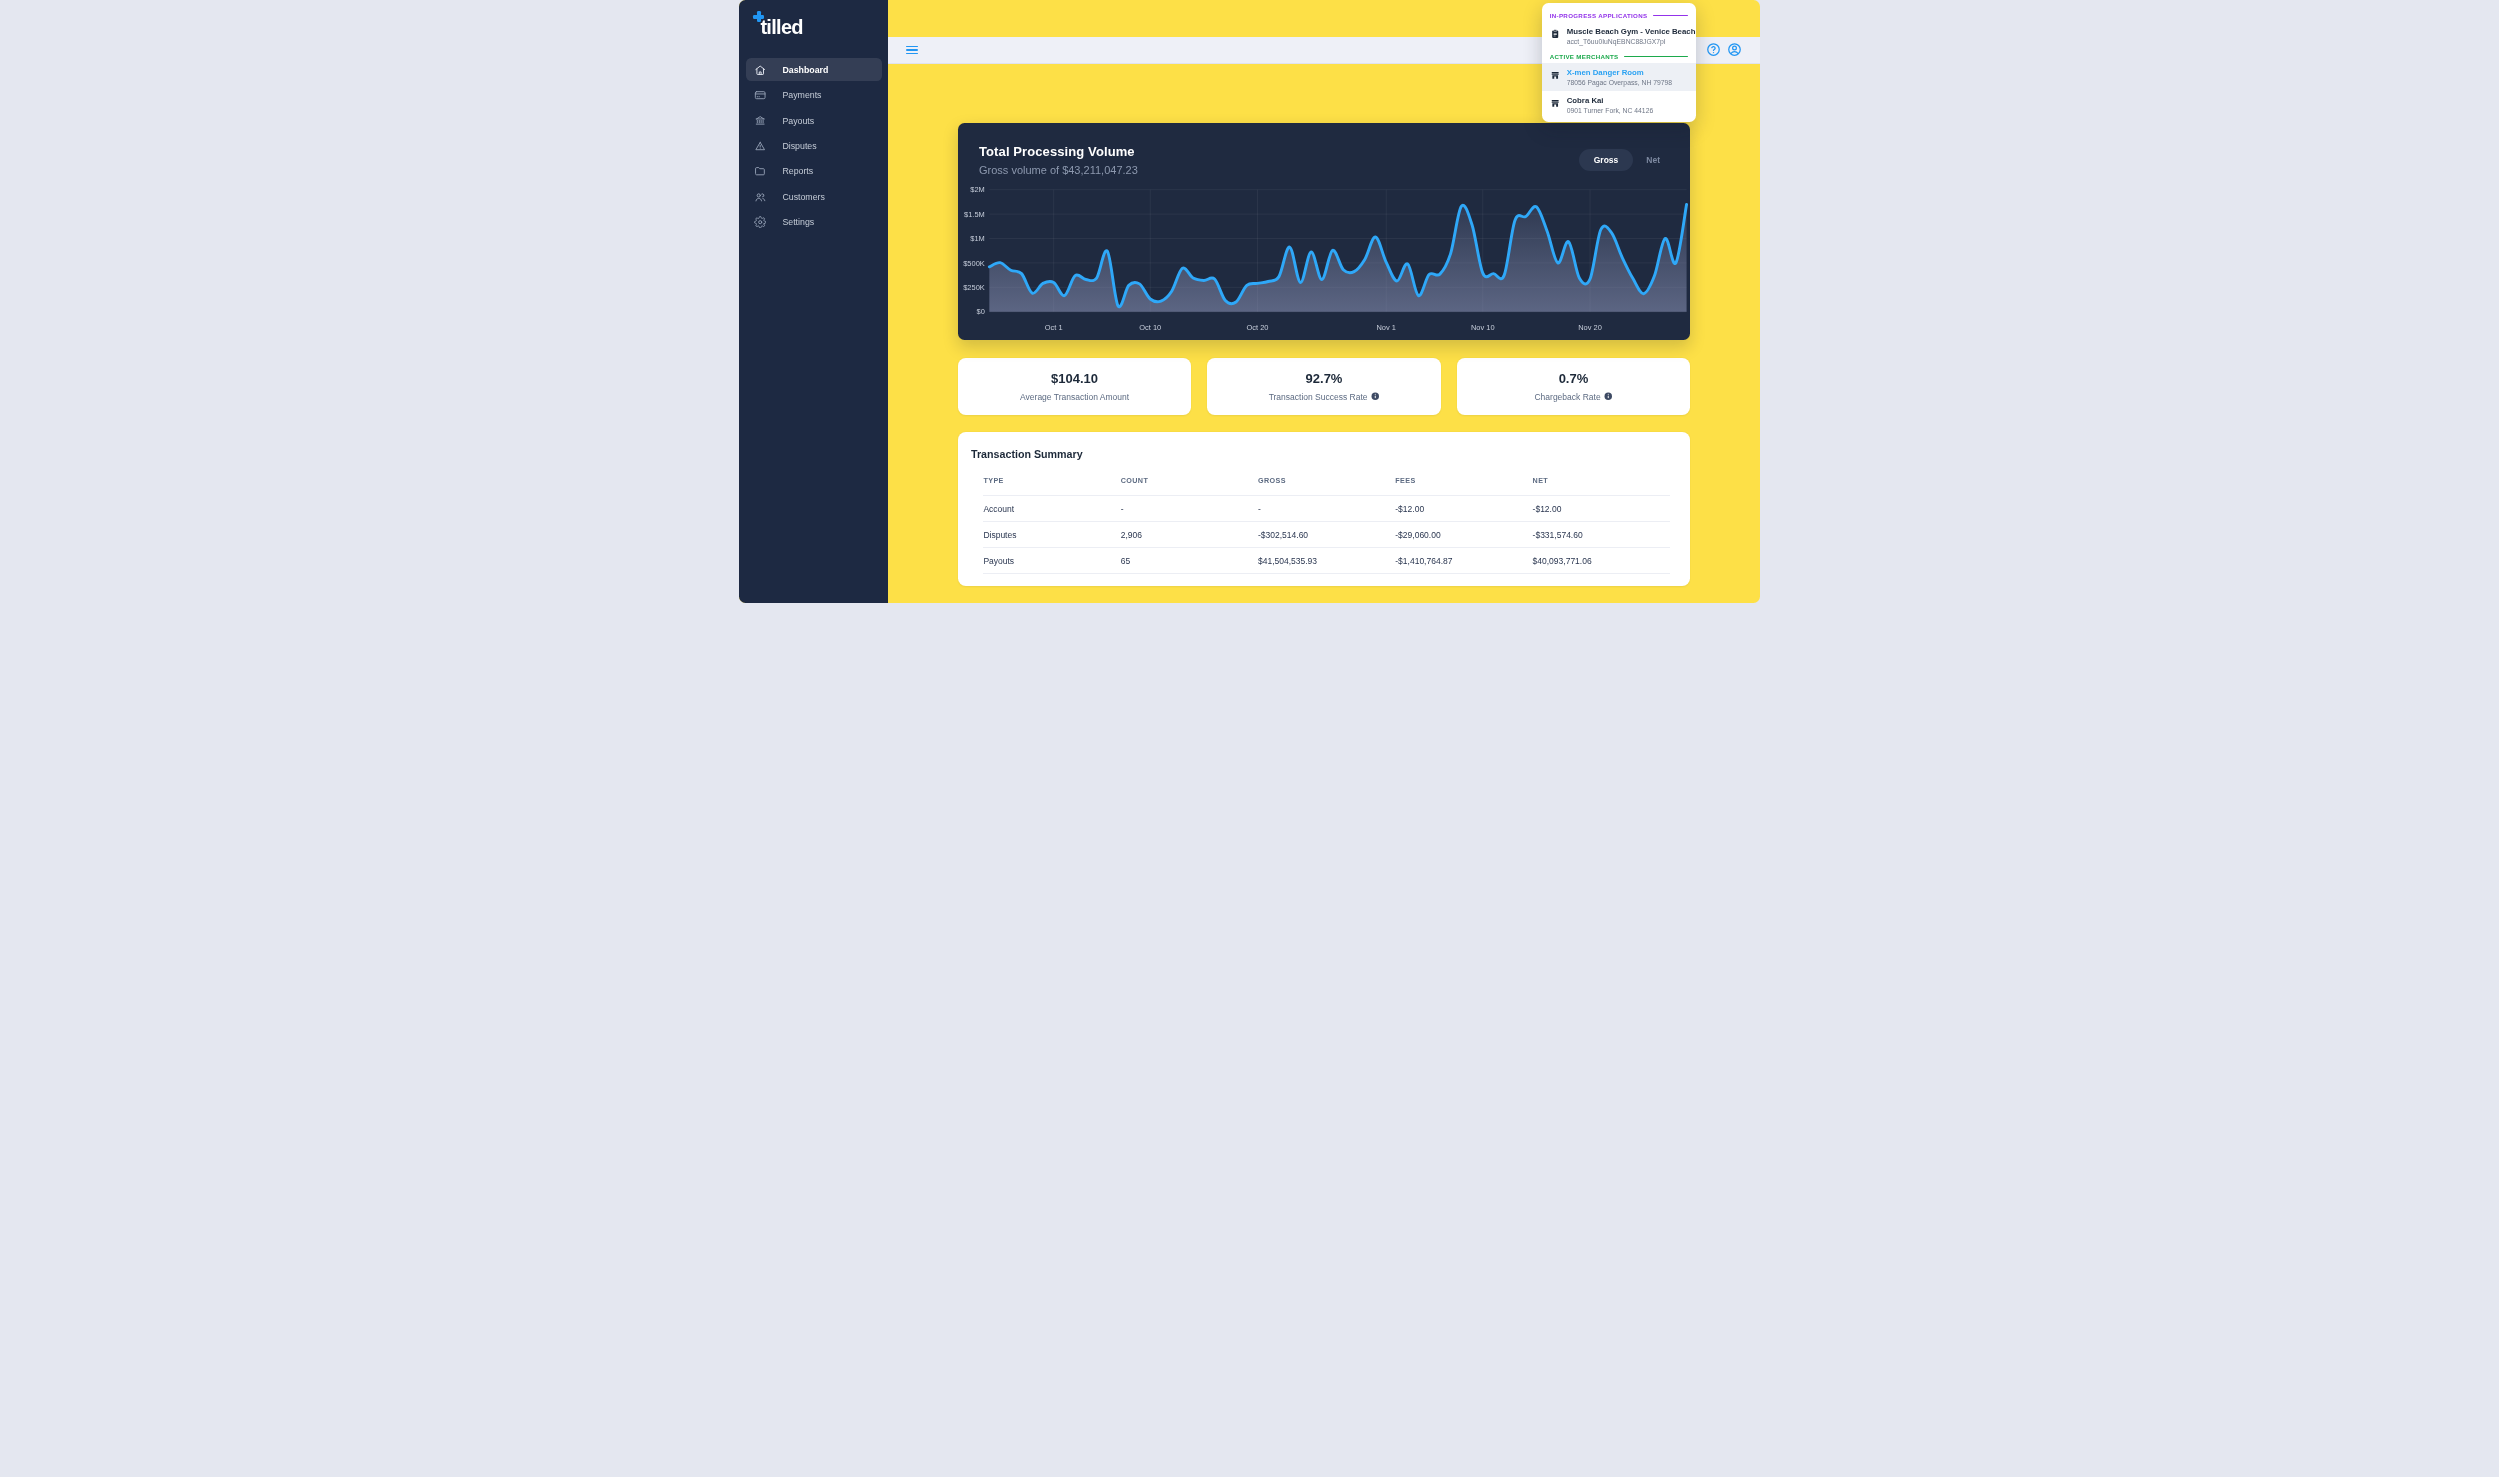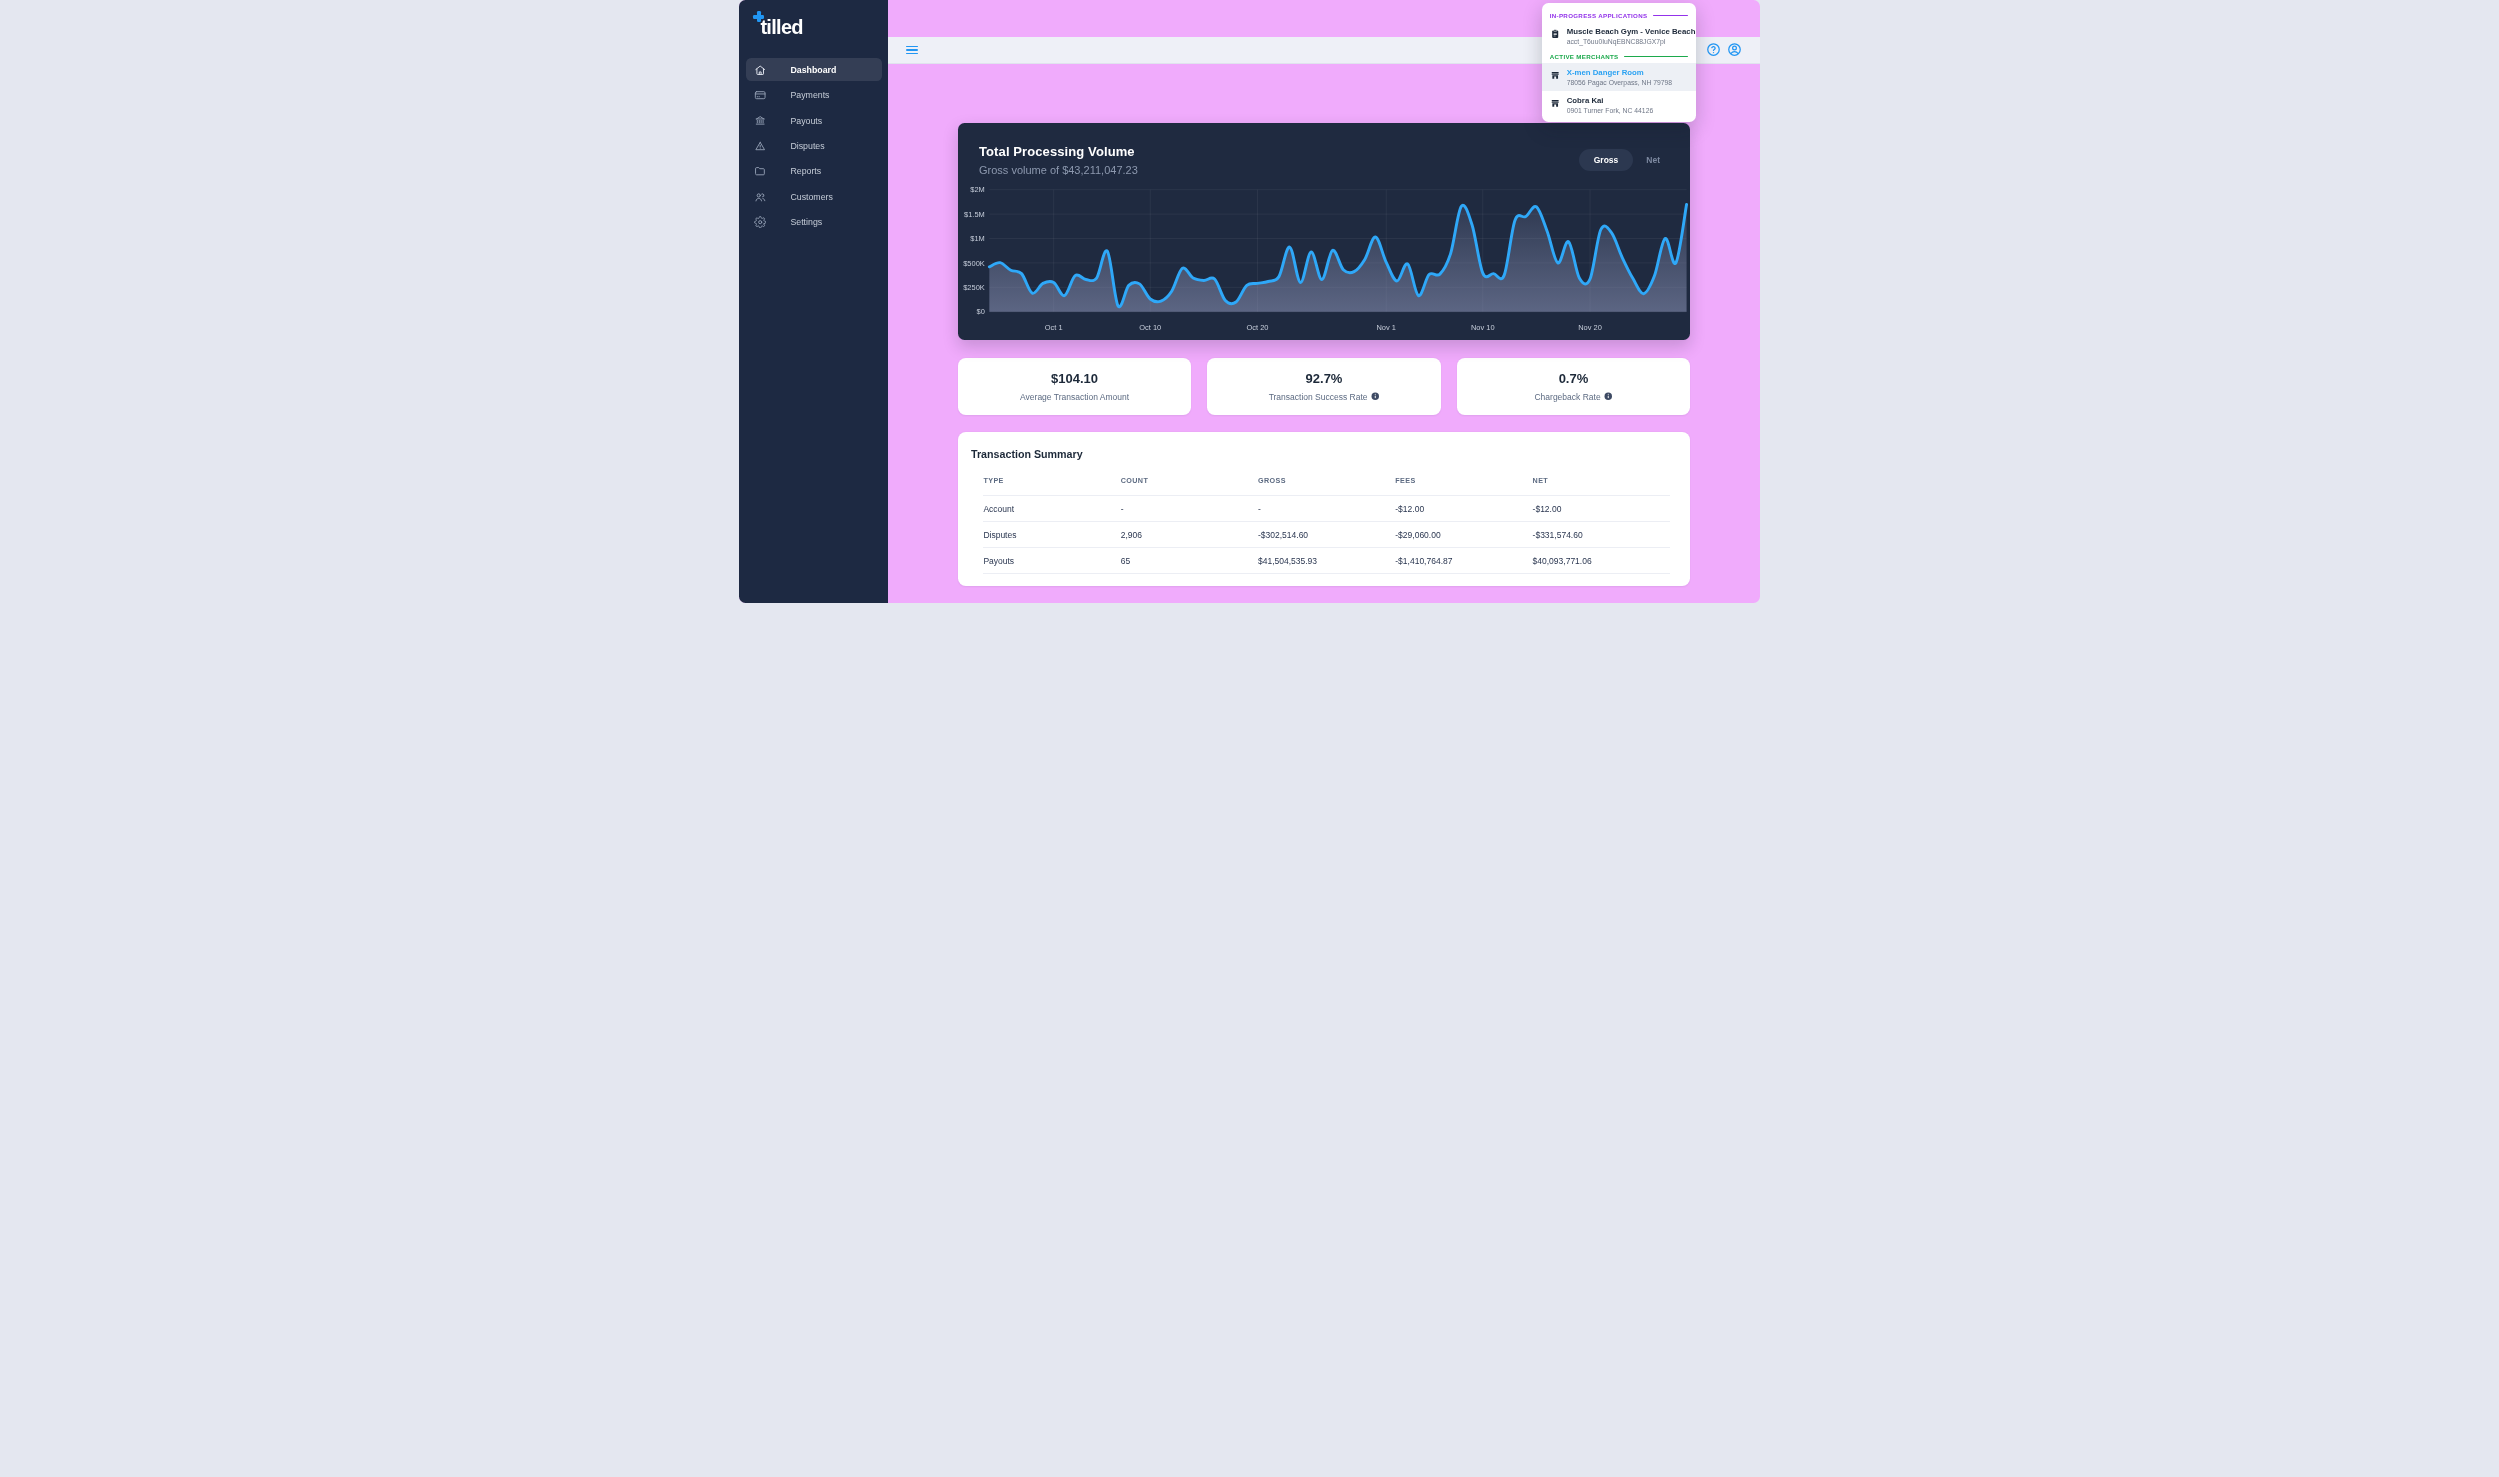--- a/index.html
+++ b/index.html
@@ -1,28 +1,28 @@
 <!DOCTYPE html>
 <html style="font-size:10.4px"><head>
 <meta charset="utf-8">
 <style>
   * { margin:0; padding:0; box-sizing:border-box; }
   html,body { background:#E4E7F0; font-family:"Liberation Sans", sans-serif; }
-  .app { position:relative; width:1021px; height:603px; margin:0 auto; background:#f0abfc;
+  .app { position:relative; width:1021px; height:603px; margin:0 auto; background:#fde047;
          border-radius:6.5px; overflow:hidden; display:flex; }
 
   
   .sidebar { width:149px; min-width:149px; background:#1D2942; color:#C6CDD8; padding:11.7px 6.5px 0; }
   .logo { position:relative; padding:3.9px 6.5px 19.5px 9px; }
   .logo-word { color:#fff; font-size:20px; font-weight:700; letter-spacing:-0.7px; padding-left:5.9px; }
   .logo-plus { position:absolute; left:7.8px; top:-0.7px; width:11px; height:11px; }
   .logo-plus:before, .logo-plus:after { content:""; position:absolute; background:#2196F3; border-radius:1.3px; }
   .logo-plus:before { left:3.9px; top:0; width:3.9px; height:11px; }
   .logo-plus:after { left:0; top:3.9px; width:11px; height:3.9px; }
-  .nav-item { display:flex; align-items:center; gap:24px; height:23.4px; padding:0 8.5px; margin-bottom:2px;
+  .nav-item { display:flex; align-items:center; gap:16px; height:23.4px; padding:0 8.5px; margin-bottom:2px;
               border-radius:5.2px; font-size:8.8px; cursor:pointer; color:#C6CDD8; }
   .nav-item .ic { width:12.4px; height:12.4px; display:flex; align-items:center; color:#95A1B6; }
   .nav-item .ic svg { width:12.4px; height:12.4px; }
   .nav-item.active { background:rgba(255,255,255,.10); color:#FFFFFF; font-weight:700; }
   .nav-item.active .ic { color:#E9EDF5; }
 
   
   .main { flex:1; display:flex; flex-direction:column; min-width:0;margin-top:37px; }
   .topbar { height:27px; min-height:27px; background:#EEF0F7; border-bottom:0.7px solid #E0E3EE;
             display:flex; align-items:center; padding:0 18px; }

